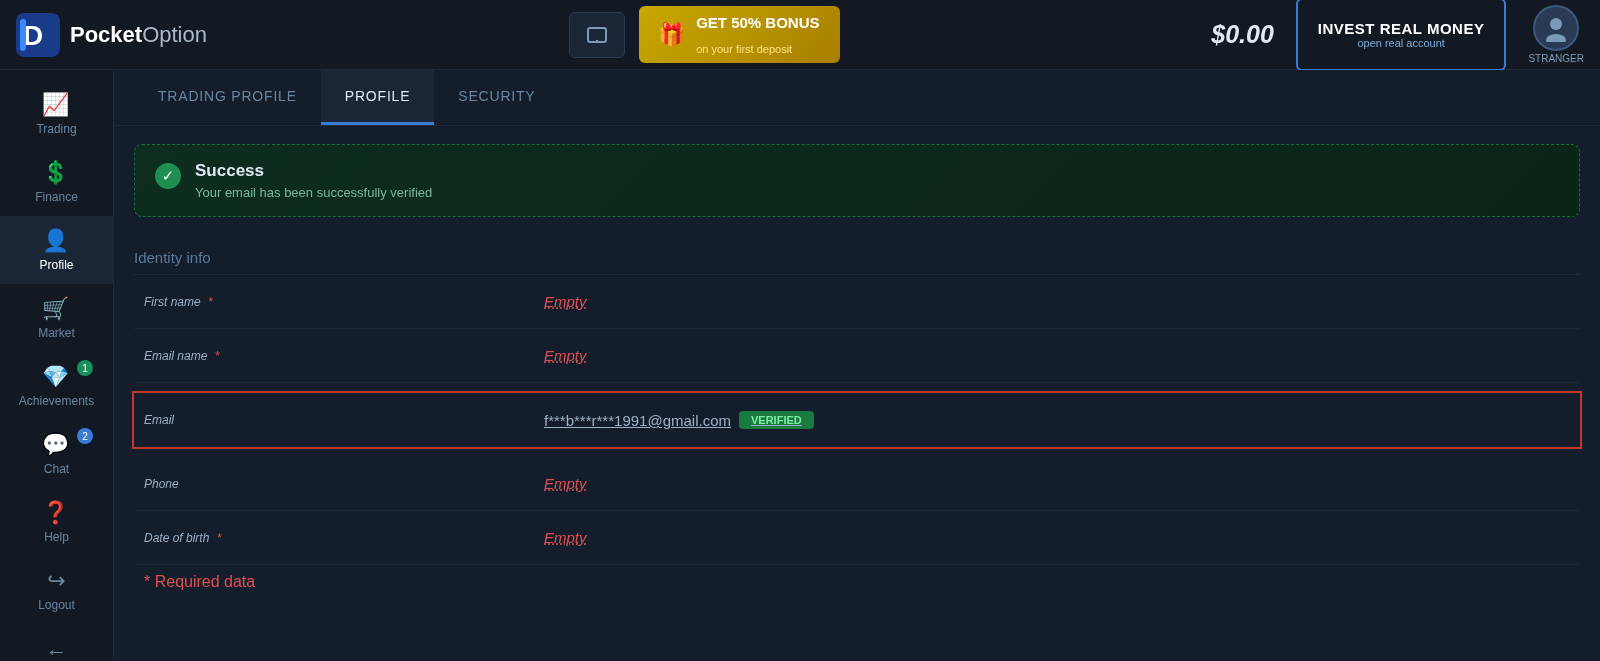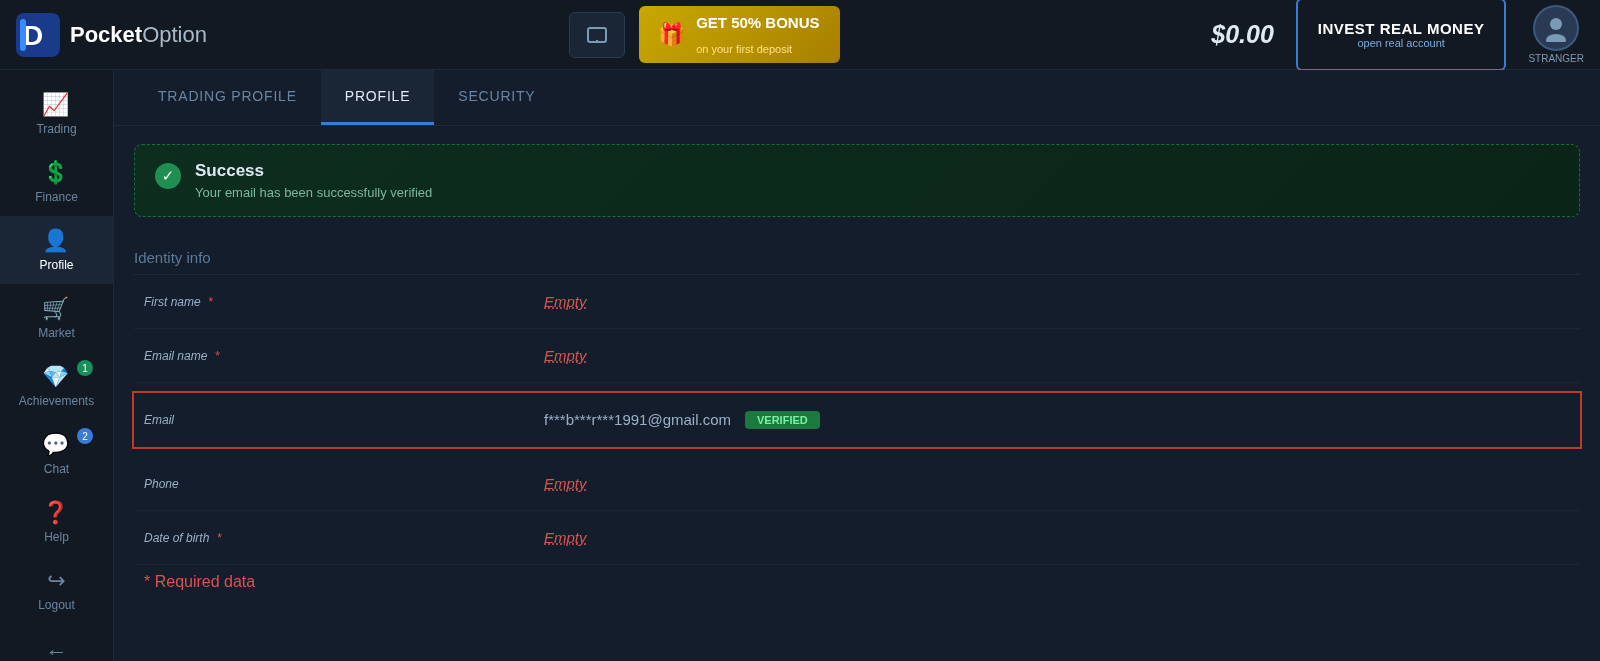--- a/index.html
+++ b/index.html
@@ -260,22 +260,23 @@
       font-size: 15px;
     }
     .form-value.empty {
       color: #e05050;
       font-style: italic;
       text-decoration: underline dotted #e05050;
     }
     .form-value.email-val {
       color: #9ab0c8;
       display: flex;
-      align-items: flex-start;
-      gap: 14px;
+      align-items: flex-end;
+      gap: 8px;
+      text-decoration: underline;
     }
     .verified-badge {
       background: #1a7a40;
       color: #7af0a0;
       font-size: 11px;
       font-weight: 700;
       padding: 3px 12px;
       border-radius: 4px;
       text-transform: uppercase;
     }

